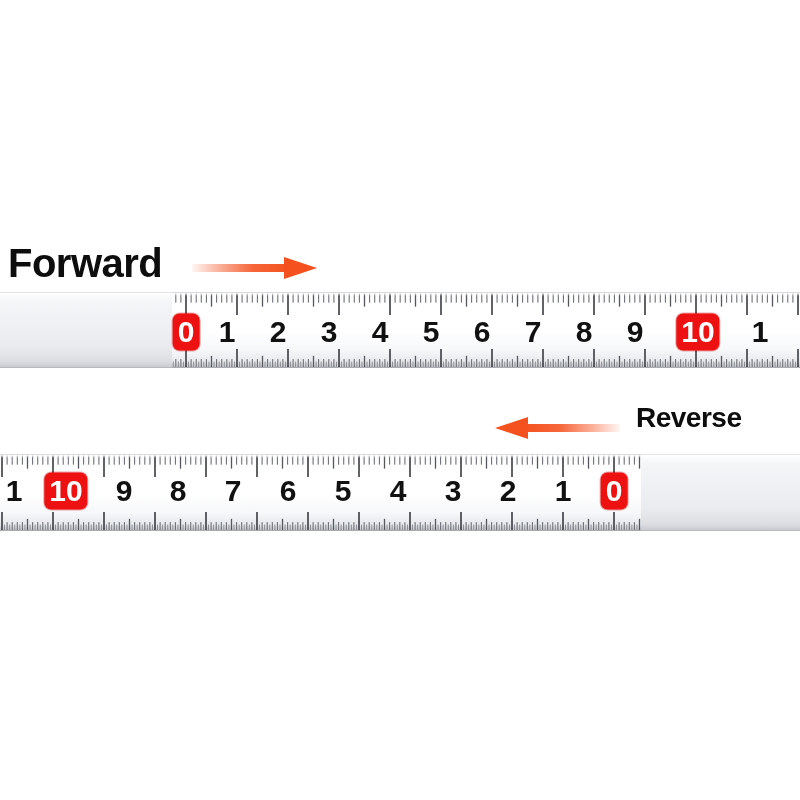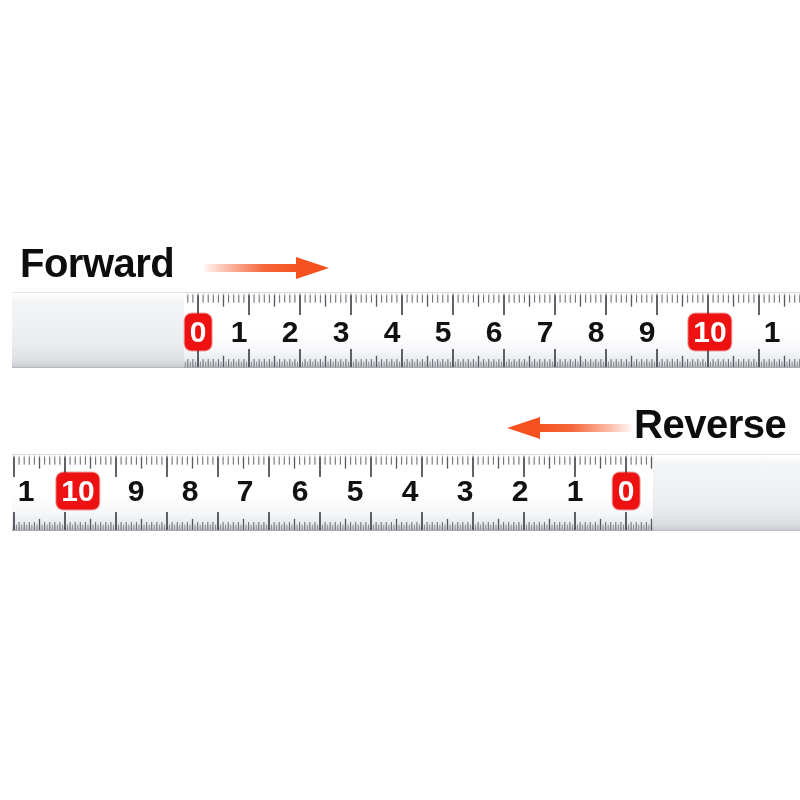--- a/index.html
+++ b/index.html
@@ -1,33 +1,33 @@
 <!DOCTYPE html>
 <html><head>
 <meta charset="utf-8">
 <style>
   html,body{margin:0;padding:0;}
   body{
     width:800px;height:800px;background:#ffffff;
     font-family:"Liberation Sans","DejaVu Sans",sans-serif;
     overflow:hidden;position:relative;
   }
-  .stage{position:absolute;inset:0;margin-left:12px;}
+  .stage{position:absolute;inset:0;}
 
   
   .dir-label{
     position:absolute;
     font-weight:bold;
     color:#0d0d0d;
     letter-spacing:-0.5px;
     white-space:nowrap;
     line-height:1;
   }
   #forward-label{left:8px;top:243px;font-size:40px;}
-  #reverse-label{left:622px;top:404px;font-size:40px;}
+  #reverse-label{left:636px;top:404px;font-size:28px;}
 
   
   .arrow-wrap{position:absolute;height:40px;}
   #forward-arrow{left:192px;top:248px;width:125px;}
   #reverse-arrow{left:492px;top:408px;width:128px;}
   .arrow-wrap svg{display:block;width:100%;height:100%;}
 
   
   .ruler{
     position:absolute;

